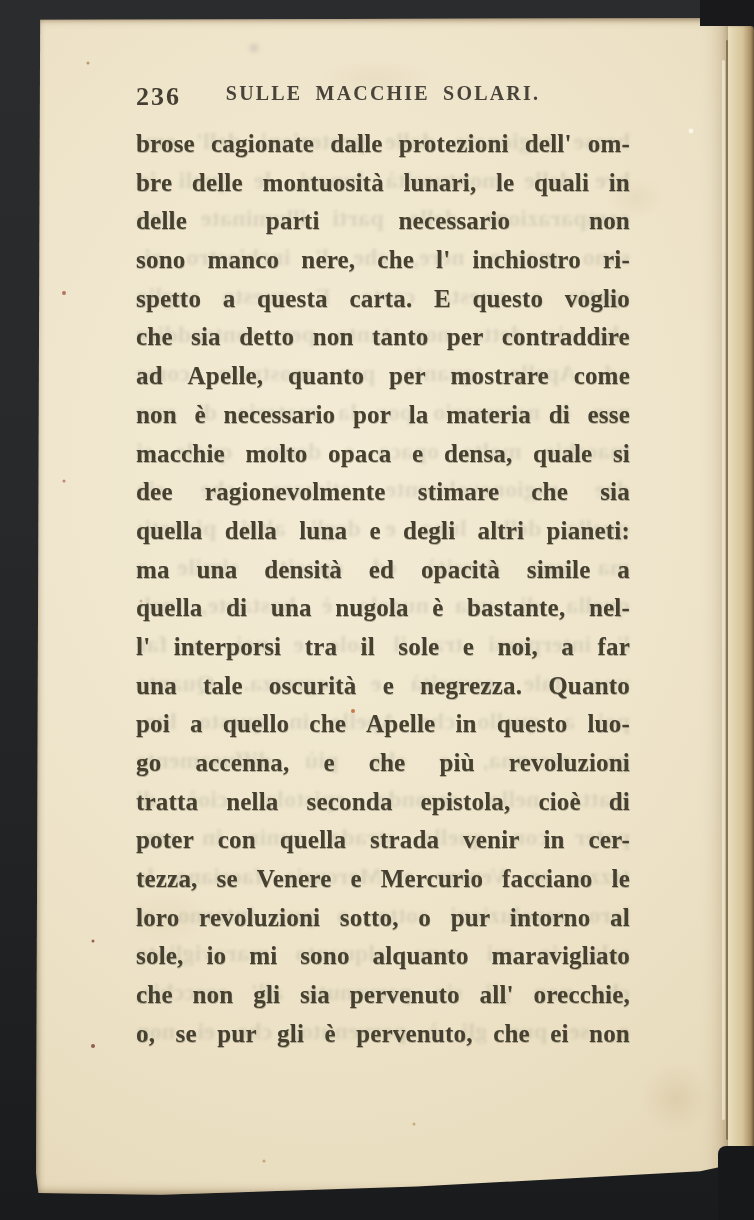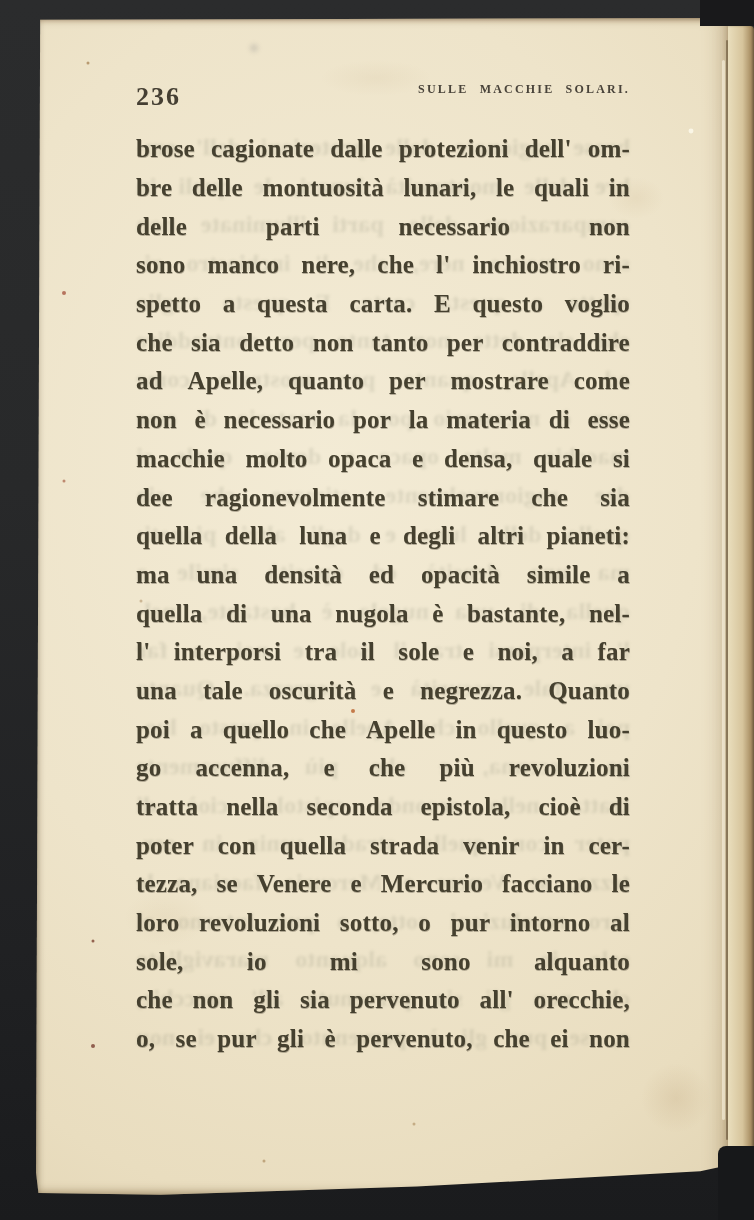--- a/index.html
+++ b/index.html
@@ -38,27 +38,27 @@
   .crease-highlight{position:absolute;left:722px;top:60px;width:3px;height:1060px;background:rgba(255,250,232,.55);border-radius:2px;}
   .crease{position:absolute;left:726px;top:40px;width:2px;height:1100px;background:rgba(92,74,48,.55);border-radius:2px;}
   .wedge-top-right{position:absolute;left:700px;top:0;width:54px;height:26px;background:#19191b;}
   .wedge-bottom-right{position:absolute;left:718px;top:1146px;width:36px;height:74px;background:#17181a;border-radius:8px 0 0 0;}
 
   
   .textblock{position:absolute;left:100px;top:64px;width:494px;color:#453f33;}
   .header{display:flex;align-items:baseline;height:30px;position:relative;}
   .page-number{font-size:26px;font-weight:700;letter-spacing:2px;}
   .running-title{
-    position:absolute;left:0;right:0;text-align:right;
-    font-size:12px;font-weight:700;letter-spacing:2.2px;color:#49433a;
+    position:absolute;left:0;right:0;text-align:center;
+    font-size:20px;font-weight:700;letter-spacing:2.2px;color:#49433a;
     word-spacing:6px;
   }
   .body-lines{margin-top:18px;}
   .line{
-    display:flex;justify-content:space-between;align-items:center;
+    display:flex;justify-content:space-between;align-items:flex-start;
     height:38.7px;font-size:25px;font-weight:700;letter-spacing:.2px;
     white-space:pre;color:#45402f;
     text-shadow:.4px .5px 0 rgba(70,60,45,.35);
   }
   .line span{display:inline-block;}
 
   
   .ghost{
     position:absolute;left:100px;top:92px;width:494px;
     transform:scaleX(-1);filter:blur(1.4px);opacity:.17;color:#70735f;
@@ -142,21 +142,21 @@
           <div class="line"><span>ma</span><span>una</span><span>densità</span><span>ed</span><span>opacità</span><span>simile</span><span>a</span></div>
           <div class="line"><span>quella</span><span>di</span><span>una</span><span>nugola</span><span>è</span><span>bastante,</span><span>nel-</span></div>
           <div class="line"><span>l'</span><span>interporsi</span><span>tra</span><span>il</span><span>sole</span><span>e</span><span>noi,</span><span>a</span><span>far</span></div>
           <div class="line"><span>una</span><span>tale</span><span>oscurità</span><span>e</span><span>negrezza.</span><span>Quanto</span></div>
           <div class="line"><span>poi</span><span>a</span><span>quello</span><span>che</span><span>Apelle</span><span>in</span><span>questo</span><span>luo-</span></div>
           <div class="line"><span>go</span><span>accenna,</span><span>e</span><span>che</span><span>più</span><span>revoluzioni</span></div>
           <div class="line"><span>tratta</span><span>nella</span><span>seconda</span><span>epistola,</span><span>cioè</span><span>di</span></div>
           <div class="line"><span>poter</span><span>con</span><span>quella</span><span>strada</span><span>venir</span><span>in</span><span>cer-</span></div>
           <div class="line"><span>tezza,</span><span>se</span><span>Venere</span><span>e</span><span>Mercurio</span><span>facciano</span><span>le</span></div>
           <div class="line"><span>loro</span><span>revoluzioni</span><span>sotto,</span><span>o</span><span>pur</span><span>intorno</span><span>al</span></div>
-          <div class="line"><span>sole,</span><span>io</span><span>mi</span><span>sono</span><span>alquanto</span></div>
+          <div class="line"><span>sole,</span><span>io</span><span>mi</span><span>sono</span><span>alquanto</span><span>maravigliato</span></div>
           <div class="line"><span>che</span><span>non</span><span>gli</span><span>sia</span><span>pervenuto</span><span>all'</span><span>orecchie,</span></div>
           <div class="line"><span>o,</span><span>se</span><span>pur</span><span>gli</span><span>è</span><span>pervenuto,</span><span>che</span><span>ei</span><span>non</span></div>
         </div>
     </div>
 
     <div class="foxing"></div>
   </div>
 
   <div class="crease-highlight"></div>
   <div class="crease"></div>

